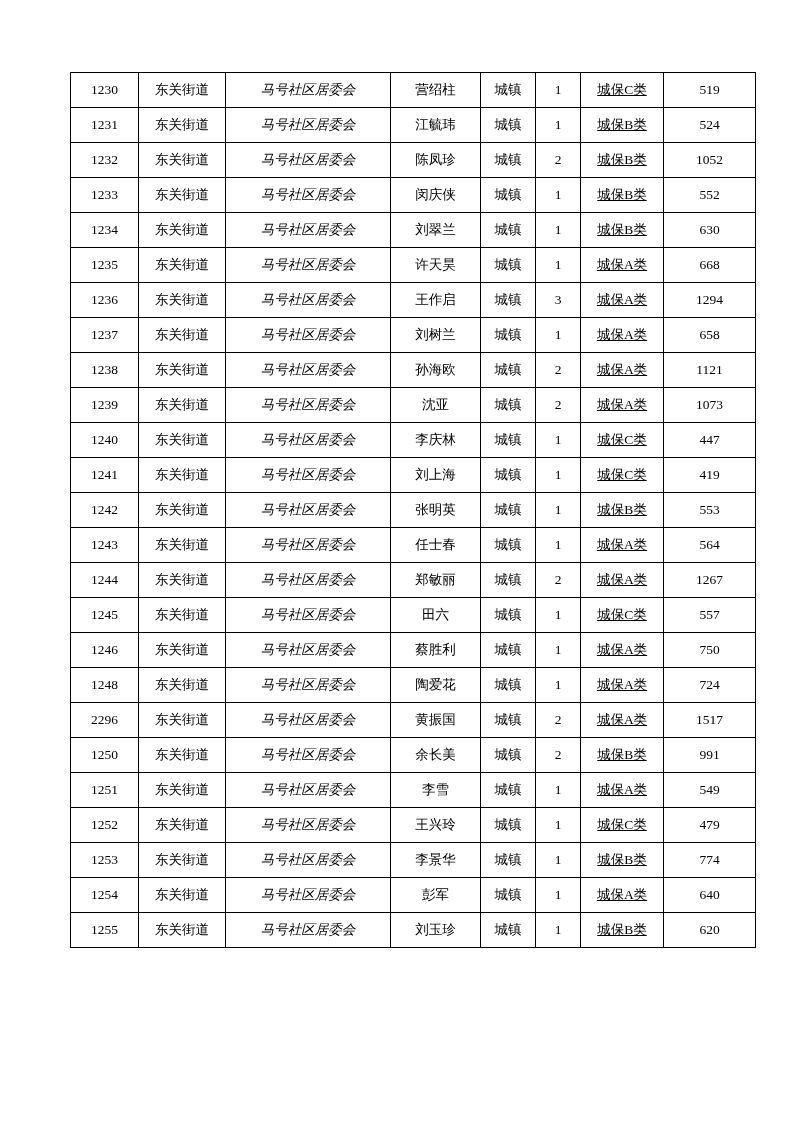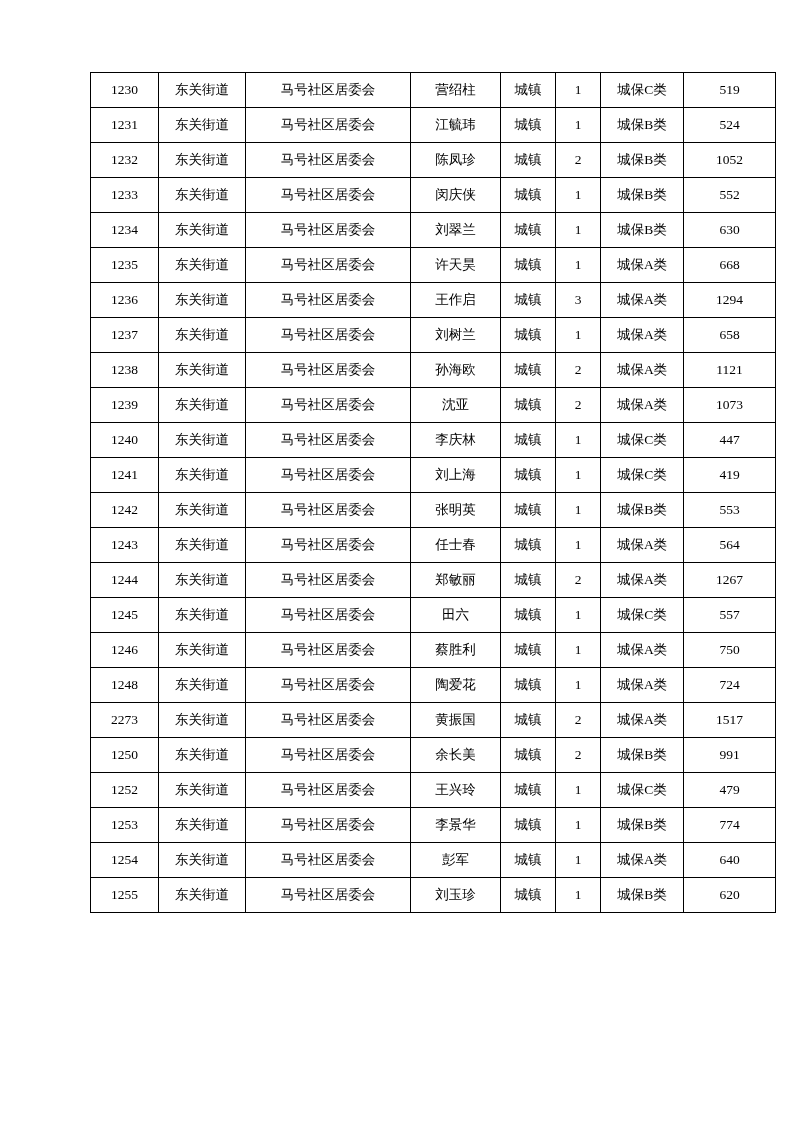--- a/index.html
+++ b/index.html
@@ -12,46 +12,46 @@
     height: 1122px;
     font-family: "Liberation Serif", "DejaVu Serif", serif;
     color: #000000;
     position: relative;
     overflow: hidden;
   }
   .page {
     box-sizing: border-box;
     width: 665px;
     height: 1122px;
-    padding: 72px 70px 0 90px;
+    padding: 72px 70px 0 70px;
   }
   table.data-table {
     border-collapse: collapse;
     table-layout: fixed;
     width: 645px;
     margin: 0;
   }
   table.data-table td {
     border: 1px solid #000000;
     height: 34px;
     padding: 0 2px;
     text-align: center;
     vertical-align: middle;
     font-size: 13.5px;
     line-height: 1.1;
     white-space: nowrap;
     overflow: hidden;
   }
   td.c-id     { width: 63px; }
   td.c-street { width: 82px; }
-  td.c-comm   { width: 160px; }
+  td.c-comm   { width: 160px; font-style: italic; }
   td.c-name   { width: 85px; }
   td.c-type   { width: 50px; }
   td.c-num    { width: 40px; }
-  td.c-cat    { width: 78px; }
+  td.c-cat    { width: 78px; text-decoration: underline; }
   td.c-amt    { width: 87px; }
 
   td.c-id, td.c-num, td.c-amt { font-family: "Liberation Serif", "DejaVu Serif", serif; }
   td.c-cat { font-size: 12.5px; }
 </style>
 </head>
 <body>
 
 <div class="page">
   <table class="data-table">
@@ -230,38 +230,48 @@
           <td class="c-id">1248</td>
           <td class="c-street">东关街道</td>
           <td class="c-comm">马号社区居委会</td>
           <td class="c-name">陶爱花</td>
           <td class="c-type">城镇</td>
           <td class="c-num">1</td>
           <td class="c-cat">城保A类</td>
           <td class="c-amt">724</td>
         </tr>
         <tr>
-          <td class="c-id">2273</td>
+          <td class="c-id">2296</td>
           <td class="c-street">东关街道</td>
           <td class="c-comm">马号社区居委会</td>
           <td class="c-name">黄振国</td>
           <td class="c-type">城镇</td>
           <td class="c-num">2</td>
           <td class="c-cat">城保A类</td>
           <td class="c-amt">1517</td>
         </tr>
         <tr>
           <td class="c-id">1250</td>
           <td class="c-street">东关街道</td>
           <td class="c-comm">马号社区居委会</td>
           <td class="c-name">余长美</td>
           <td class="c-type">城镇</td>
           <td class="c-num">2</td>
           <td class="c-cat">城保B类</td>
           <td class="c-amt">991</td>
+        </tr>
+        <tr>
+          <td class="c-id">1251</td>
+          <td class="c-street">东关街道</td>
+          <td class="c-comm">马号社区居委会</td>
+          <td class="c-name">李雪</td>
+          <td class="c-type">城镇</td>
+          <td class="c-num">1</td>
+          <td class="c-cat">城保A类</td>
+          <td class="c-amt">549</td>
         </tr>
         <tr>
           <td class="c-id">1252</td>
           <td class="c-street">东关街道</td>
           <td class="c-comm">马号社区居委会</td>
           <td class="c-name">王兴玲</td>
           <td class="c-type">城镇</td>
           <td class="c-num">1</td>
           <td class="c-cat">城保C类</td>
           <td class="c-amt">479</td>

